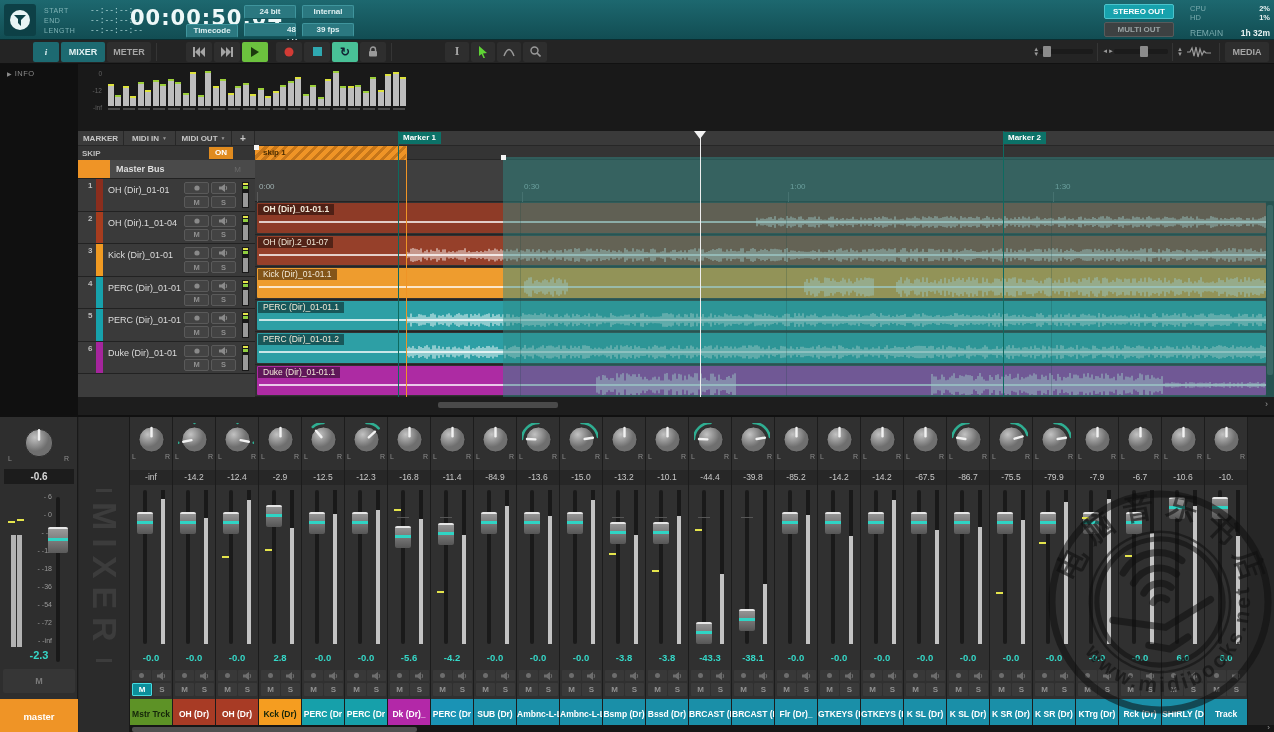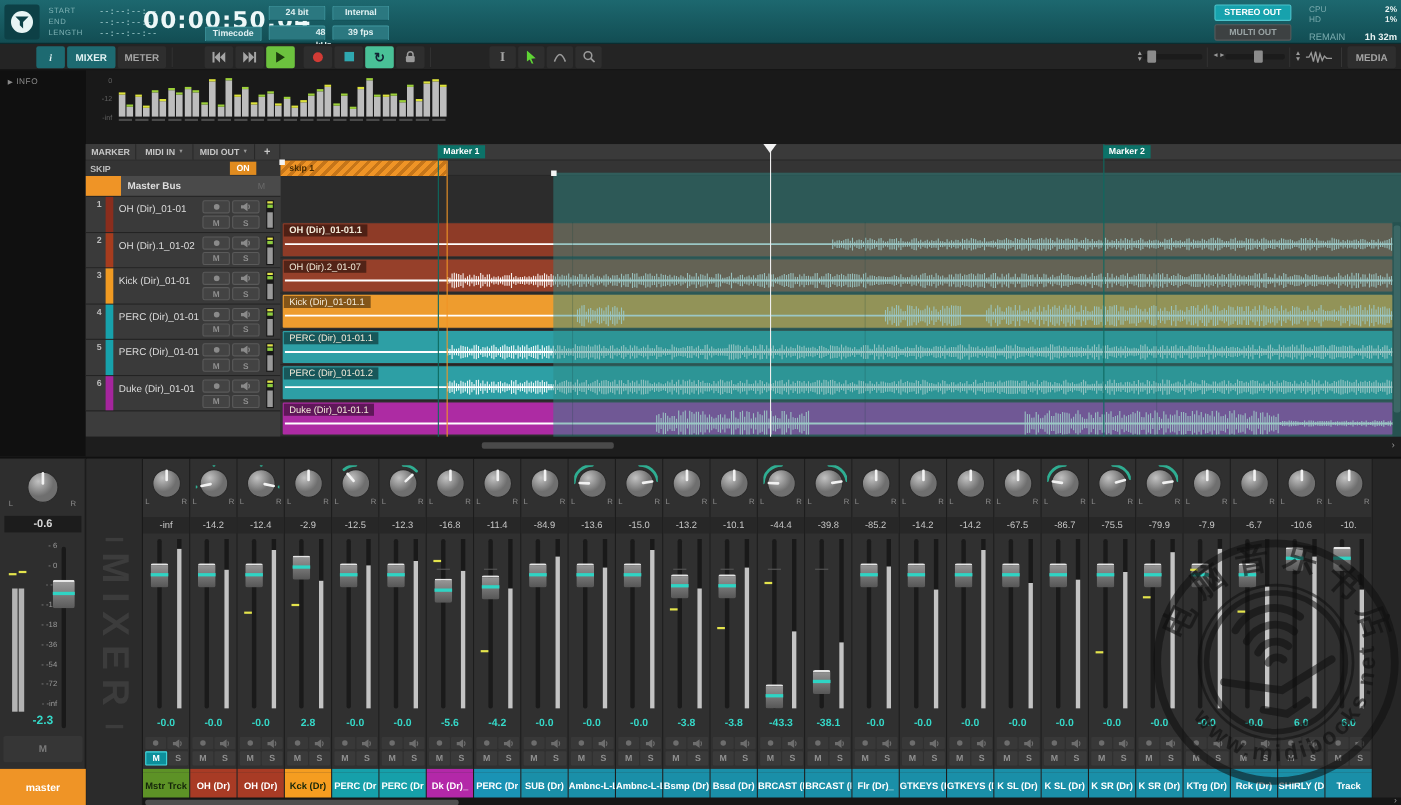--- a/index.html
+++ b/index.html
@@ -473,21 +473,21 @@
             </div>
             <div class="tmeter">
               <div class="y"></div>
               <div class="g"></div>
               <div class="w"></div>
             </div>
           </div>
           <div class="trow">
             <div class="tnum">2</div>
             <div class="tcolor" style="background: rgb(166, 60, 30);"></div>
-            <div class="tname">OH (Dir).1_01-02</div>
+            <div class="tname">OH (Dir).1_01-04</div>
             <div class="tbtns">
               <div class="r">
                 <div class="tbt">
                   <svg width="6" height="6">
                     <circle cx="3" cy="3" r="2.6" fill="#8a8a8a"></circle>
                   </svg>
                 </div>
                 <div class="tbt">
                   <svg width="9" height="8" viewBox="0 0 9 8">
                     <path d="M0 2.5 h2.5 L6 0 v8 L2.5 5.5 H0 z" fill="#8a8a8a"></path>
@@ -620,20 +620,30 @@
               <div class="y"></div>
               <div class="g"></div>
               <div class="w"></div>
             </div>
           </div>
         </div>
     </div>
     <div id="timeline">
       <div id="mlane"></div>
       <div id="slane"></div>
+      <div id="ruler">
+          <div class="rlbl" style="left: 4px;">0:00</div>
+          <div class="rtick" style="left: 2px;"></div>
+          <div class="rlbl" style="left: 269px;">0:30</div>
+          <div class="rtick" style="left: 267px;"></div>
+          <div class="rlbl" style="left: 535px;">1:00</div>
+          <div class="rtick" style="left: 533px;"></div>
+          <div class="rlbl" style="left: 800px;">1:30</div>
+          <div class="rtick" style="left: 798px;"></div>
+        </div>
       <div id="lanes">
           <div class="lane">
             <div class="clip" style="background: rgb(142, 59, 39); font-weight: bold;">
               <div class="cliplbl">OH (Dir)_01-01.1</div>
               <svg width="1011" height="29" style="position: absolute; left: 0px; top: 0px;">
                 <line x1="2" y1="19" x2="1009" y2="19" stroke="#fff" stroke-width="1.6"></line>
                 <path d="M500 14.737278806584364L500 23.262721193415636M502 16.80602752057613L502 21.19397247942387M504 15.637816358024692L504 22.362183641975307M506 15.50579346707819L506 22.49420653292181M508 16.06088477366255L508 21.93911522633745M510 15.365127314814815L510 22.634872685185186M512 14.22500257201646L512 23.77499742798354M514 14.024769804526748L514 23.97523019547325M516 15.85979938271605L516 22.140200617283952M518 13.169906121399176L518 24.830093878600824M520 16.872682613168724L520 21.127317386831276M522 15.496832561728395L522 22.503167438271603M524 14.615504115226337L524 23.384495884773663M526 15.179623199588477L526 22.820376800411523M528 16.55122685185185L528 21.44877314814815M530 13.036796553497943L530 24.963203446502057M532 15.120591563786007L532 22.879408436213993M534 13.49798225308642L534 24.50201774691358M536 14.608783436213992L536 23.39121656378601M538 15.070587705761316L538 22.929412294238684M540 16.4120987654321L540 21.5879012345679M542 13.806464763374485L542 24.193535236625515M544 13.404611625514402L544 24.595388374485598M546 15.86857638888889L546 22.13142361111111M548 16.804840534979423L548 21.195159465020577M550 16.297663323045267L550 21.702336676954733M552 14.14241512345679L552 23.85758487654321M554 14.178910751028805L554 23.821089248971195M556 14.32474279835391L556 23.67525720164609M558 13.508614969135802L558 24.491385030864198M560 16.003675411522636L560 21.996324588477364M562 13.66085005144033L562 24.339149948559673M564 16.242175925925928L564 21.757824074074072M566 16.754134516460905L566 21.245865483539095M568 16.580985082304526L568 21.419014917695474M570 16.81809799382716L570 21.18190200617284M572 14.805288065843621L572 23.19471193415638M574 13.6601478909465L574 24.3398521090535M576 13.611381172839508L576 24.388618827160492M578 16.33213605967078L578 21.66786394032922M580 14.973338477366255L580 23.026661522633745M582 16.697025462962962L582 21.302974537037038M584 15.809678497942388L584 22.190321502057614M586 14.995556841563786L586 23.004443158436214M588 16.650030864197532L588 21.349969135802468M590 15.512915380658438L590 22.487084619341562M592 16.001802983539093L592 21.998197016460907M594 15.74539737654321L594 22.25460262345679M596 13.816846707818929L596 24.18315329218107M598 16.36707690329218L598 21.63292309670782M600 16.258125L600 21.741875M602 16.89647247942387L602 21.10352752057613M604 14.466378600823045L604 23.533621399176955M606 16.563213734567903L606 21.436786265432097M608 15.326792695473252L608 22.67320730452675M610 16.474708076131687L610 21.525291923868313M612 15.035663580246913L612 22.964336419753085M614 15.282807355967078L614 22.71719264403292M616 16.867065329218107L616 21.132934670781893M618 13.950474537037037L618 24.04952546296296M620 15.13951646090535L620 22.86048353909465M622 14.018450360082305L622 23.981549639917695M624 15.582646604938272L624 22.417353395061728M626 13.271920010288067L626 24.728079989711933M628 14.103863168724281L628 23.89613683127572M630 14.407179783950617L630 23.592820216049383M632 15.855018004115227L632 22.144981995884773M634 15.498303755144033L634 22.501696244855967M636 16.599074074074075L636 21.400925925925925M638 13.463810442386832L638 24.53618955761317M640 16.576772119341562L640 21.423227880658438M642 16.633329475308642L642 21.366670524691358M644 16.17329732510288L644 21.82670267489712M646 15.714268261316873L646 22.285731738683126M648 16.78494598765432L648 21.21505401234568M650 14.558478652263375L650 23.441521347736625M652 15.18579218106996L652 22.81420781893004M654 15.428923611111111L654 22.57107638888889M656 14.794354423868313L656 23.205645576131687M658 13.366343878600823L658 24.633656121399177M660 14.840262345679012L660 23.15973765432099M662 15.255924639917696L662 22.744075360082306M664 16.430923353909463L664 21.569076646090537M666 13.393962191358025L666 24.606037808641975M668 14.318189300411522L668 23.68181069958848M670 14.954530606995885L670 23.045469393004115M672 13.365023148148147L672 24.634976851851853M674 14.256148405349794L674 23.743851594650206M676 15.112165637860082L676 22.88783436213992M678 13.128445216049382L678 24.871554783950618M680 13.44480195473251L680 24.55519804526749M682 15.278828446502057L682 22.721171553497943M684 14.959228395061729L684 23.04077160493827M686 14.159149948559671L686 23.840850051440327M688 13.82951903292181L688 24.17048096707819M690 13.332372685185184L690 24.667627314814816M692 14.774192386831276L692 23.225807613168726M694 13.039237397119342L694 24.960762602880656M696 14.422878086419754L696 23.577121913580246M698 13.664929269547326L698 24.335070730452674M700 15.18298353909465L700 22.81701646090535M702 16.605744598765433L702 21.394255401234567M704 13.10636059670782L704 24.89363940329218M706 14.735757458847736L706 23.264242541152264M708 14.355972222222222L708 23.64402777777778M710 15.373486368312758L710 22.626513631687242M712 13.972559156378601L712 24.0274408436214M714 13.848560956790124L714 24.151439043209876M716 14.94130658436214L716 23.058693415637862M718 15.168388631687243L718 22.831611368312757M720 13.458510802469135L720 24.541489197530865M722 14.084821244855966L722 23.915178755144034M724 16.698245884773662L724 21.301754115226338M726 15.46082175925926L726 22.53917824074074M728 15.079030349794238L728 22.920969650205762M730 13.03713091563786L730 24.96286908436214M732 14.330493827160494L732 23.669506172839505M734 16.298933899176955L734 21.701066100823045M736 14.260043724279836L736 23.739956275720164M738 16.24252700617284L738 21.75747299382716M740 16.119531893004115L740 21.880468106995885M742 14.841984310699589L742 23.158015689300413M744 15.671921296296297L744 22.328078703703703M746 16.81582433127572L746 21.18417566872428M748 13.15795267489712L748 24.842047325102882M750 14.893676697530864L750 23.106323302469136M752 16.76281121399177L752 21.23718878600823M754 15.382948816872428L754 22.617051183127572M756 16.182793209876543L756 21.817206790123457M758 14.335492541152263L758 23.664507458847737M760 15.991972736625513L760 22.008027263374487M762 14.014270833333335L762 23.985729166666665M764 15.708868312757202L764 22.2911316872428M766 13.36002443415638L766 24.63997556584362M768 14.563109567901234L768 23.436890432098764M770 15.357938528806585L770 22.642061471193415M772 13.66210390946502L772 24.33789609053498M774 16.204309413580248L774 21.795690586419752M776 15.557703189300412L776 22.442296810699588M778 15.27321116255144L778 22.72678883744856M780 13.41287037037037L780 24.58712962962963M782 14.683162294238684L782 23.316837705761316M784 16.56834619341564L784 21.43165380658436M786 16.263792438271604L786 21.736207561728396M788 15.0093158436214L788 22.9906841563786M790 15.922509002057613L790 22.077490997942387M792 15.332075617283952L792 22.66792438271605M794 14.91116383744856L794 23.088836162551438M796 15.610699588477367L796 22.389300411522633M798 16.792719907407406L798 21.207280092592594M800 16.663706275720166L800 21.336293724279834M802 14.007917952674898L802 23.992082047325102M804 15.120725308641976L804 22.879274691358024M806 14.741943158436214L806 23.258056841563786M808 13.389164094650205L808 24.610835905349795M810 16.491091820987656L810 21.508908179012344M812 15.320874485596708L812 22.679125514403292M814 16.029438014403294L814 21.970561985596706M816 15.378819444444444L816 22.621180555555554M818 16.775500257201646L818 21.224499742798354M820 16.403739711934158L820 21.596260288065842M822 14.058908179012345L822 23.941091820987655M824 13.580820473251029L824 24.41917952674897M826 16.7870691872428L826 21.2129308127572M828 14.806358024691358L828 23.193641975308644M830 15.811835133744857L830 22.188164866255143M832 15.554426440329218L832 22.445573559670784M834 15.996168981481482L834 22.003831018518518M836 14.043544238683127L836 23.956455761316874M838 14.980811471193416L838 23.019188528806584M840 16.003341049382716L840 21.996658950617284M842 14.450947788065843L842 23.549052211934157M844 13.44122427983539L844 24.55877572016461M846 13.20287422839506L846 24.79712577160494M848 15.409045781893004L848 22.590954218106994M850 13.210664866255144L850 24.789335133744856M852 13.769768518518518L852 24.230231481481482M854 15.292838220164608L854 22.707161779835392M856 16.564133230452676L856 21.435866769547324M858 16.079023919753087L858 21.920976080246913M860 16.377325102880658L860 21.622674897119342M862 14.076629372427984L862 23.923370627572016M864 14.605640432098765L864 23.394359567901233M866 13.137506430041153L866 24.862493569958847M868 15.82315329218107L868 22.17684670781893M870 15.524618055555557L870 22.475381944444443M872 15.64838220164609L872 22.35161779835391M874 16.278704989711933L874 21.721295010288067M876 13.310956790123457L876 24.689043209876544M878 14.484952417695473L878 23.515047582304526M880 13.818284465020575L880 24.181715534979425M882 14.139656635802469L882 23.860343364197533M884 15.8222170781893L884 22.1777829218107M886 14.616891718106997L886 23.383108281893M888 16.38571759259259L888 21.61428240740741M890 14.135176183127573L890 23.864823816872427M892 13.149526748971194L892 24.850473251028806M894 14.524139660493827L894 23.475860339506173M896 15.59882973251029L896 22.40117026748971M898 15.591189557613168L898 22.40881044238683M900 14.729922839506173L900 23.270077160493827M902 14.688177726337448L902 23.31182227366255M904 16.416880144032923L904 21.583119855967077M906 15.37806712962963L906 22.621932870370372M908 13.678220164609055L908 24.321779835390945M910 14.001598508230453L910 23.99840149176955M912 14.843572530864197L912 23.156427469135803M914 14.843957047325102L914 23.1560429526749M916 14.520344650205761L916 23.47965534979424M918 15.401439043209876L918 22.598560956790124M920 16.560388374485598L920 21.439611625514402M922 16.34811856995885L922 21.65188143004115M924 15.426666666666666L924 22.573333333333334M926 13.302514146090534L926 24.697485853909466M928 13.959920267489712L928 24.040079732510286M930 13.294255401234569L930 24.70574459876543M932 15.145334362139918L932 22.854665637860084M934 13.530749742798353L934 24.469250257201647M936 15.17920524691358L936 22.820794753086417M938 16.563849022633747L938 21.436150977366253M940 13.435606995884774L940 24.564393004115225M942 15.556516203703705L942 22.443483796296295M944 15.933058127572016L944 22.066941872427982M946 15.94949202674897L946 22.05050797325103M948 16.701188271604938L948 21.298811728395062M950 15.527961676954732L950 22.47203832304527M952 15.547404835390946L952 22.452595164609054M954 13.088221450617283L954 24.911778549382717M956 13.723559670781892L956 24.276440329218108M958 14.504345421810699L958 23.495654578189303M960 14.79261574074074L960 23.20738425925926M962 16.6948521090535L962 21.3051478909465M964 15.09531378600823L964 22.90468621399177M966 16.28937114197531L966 21.71062885802469M968 15.016838991769546L968 22.983161008230454M970 15.695309927983539L970 22.304690072016463M972 15.953487654320988L972 22.046512345679012M974 14.864520318930042L974 23.13547968106996M976 14.679333847736626L976 23.320666152263374M978 16.059965277777778L978 21.940034722222222M980 14.61289609053498L980 23.38710390946502M982 14.32238554526749L982 23.67761445473251M984 14.98380401234568L984 23.01619598765432M986 16.53696630658436L986 21.46303369341564M988 16.89946502057613L988 21.10053497942387M990 15.00000385802469L990 22.99999614197531M992 15.11173096707819L992 22.888269032921812M994 16.88557227366255L994 21.11442772633745M996 14.483564814814816L996 23.516435185185184M998 16.51219007201646L998 21.48780992798354M1000 16.55570730452675L1000 21.44429269547325M1002 15.70948688271605L1002 22.29051311728395M1004 15.213343621399178L1004 22.786656378600824M1006 14.284870113168724L1006 23.715129886831278M1008 13.152770061728395L1008 24.847229938271603M1010 13.490191615226337L1010 24.509808384773663" stroke="#fff" stroke-width="1" opacity=".92"></path>
               </svg>
             </div>
             <div style="position: absolute; left: 265px; top: 0px; bottom: 0px; width: 1px; background: rgba(0, 0, 0, 0.22);"></div>

